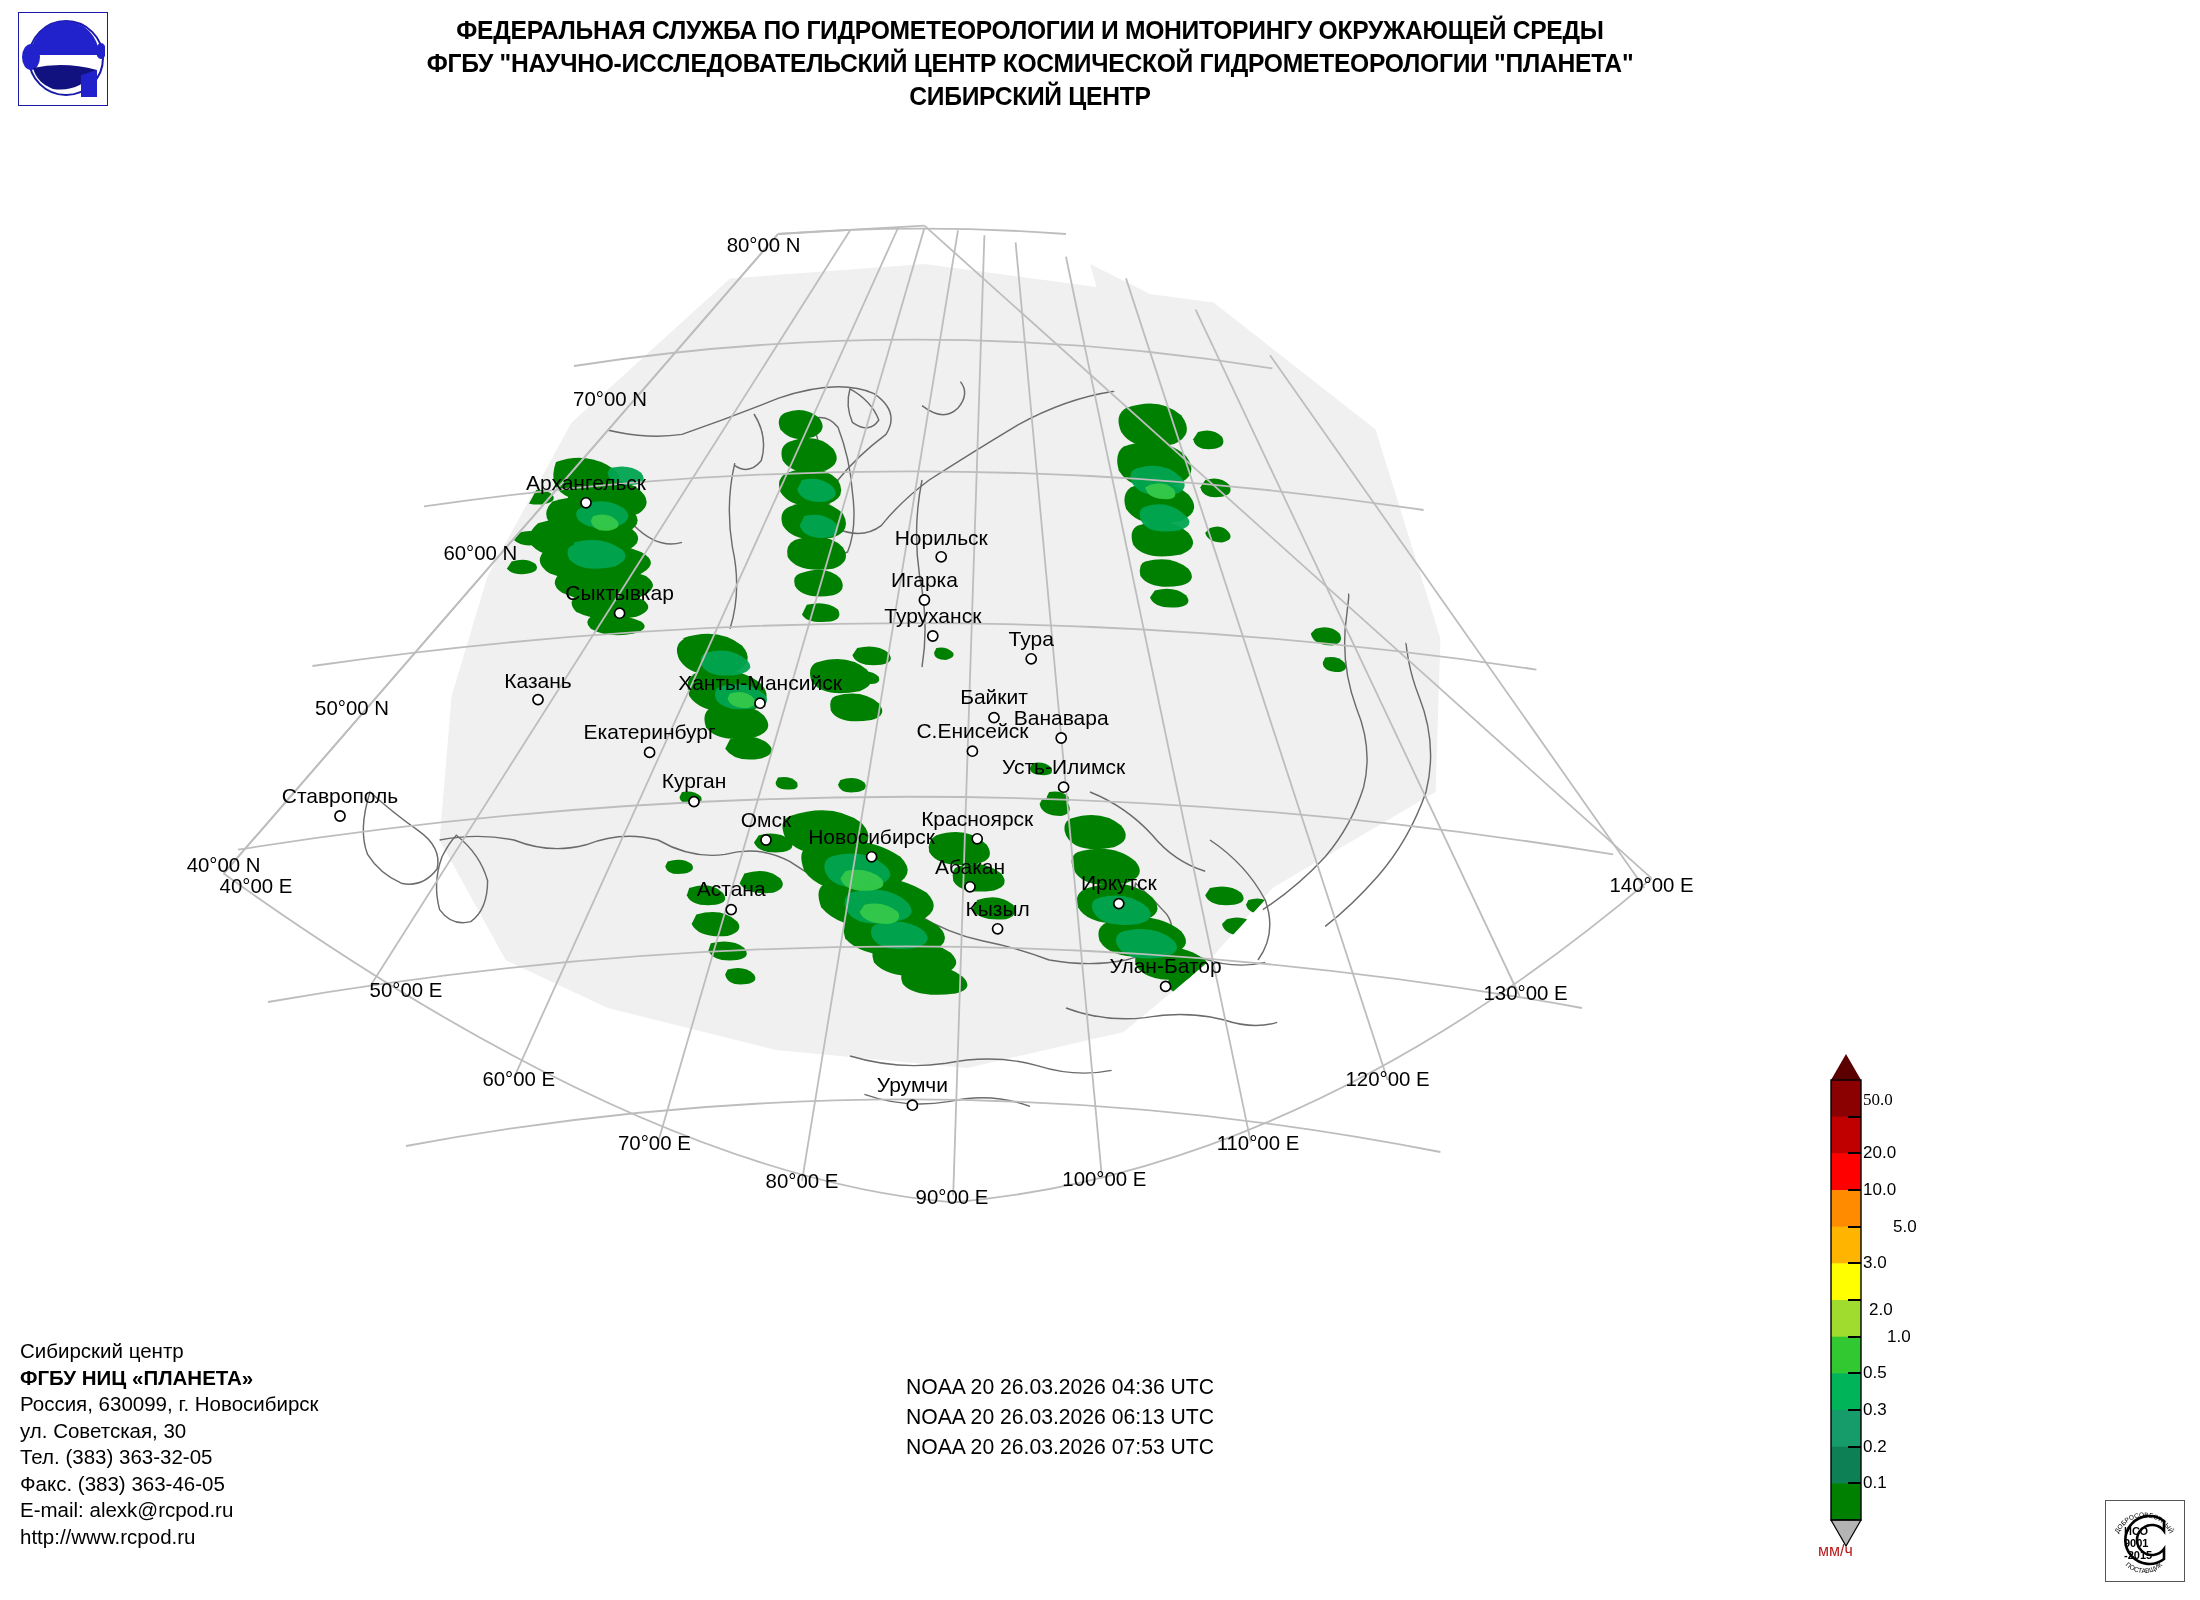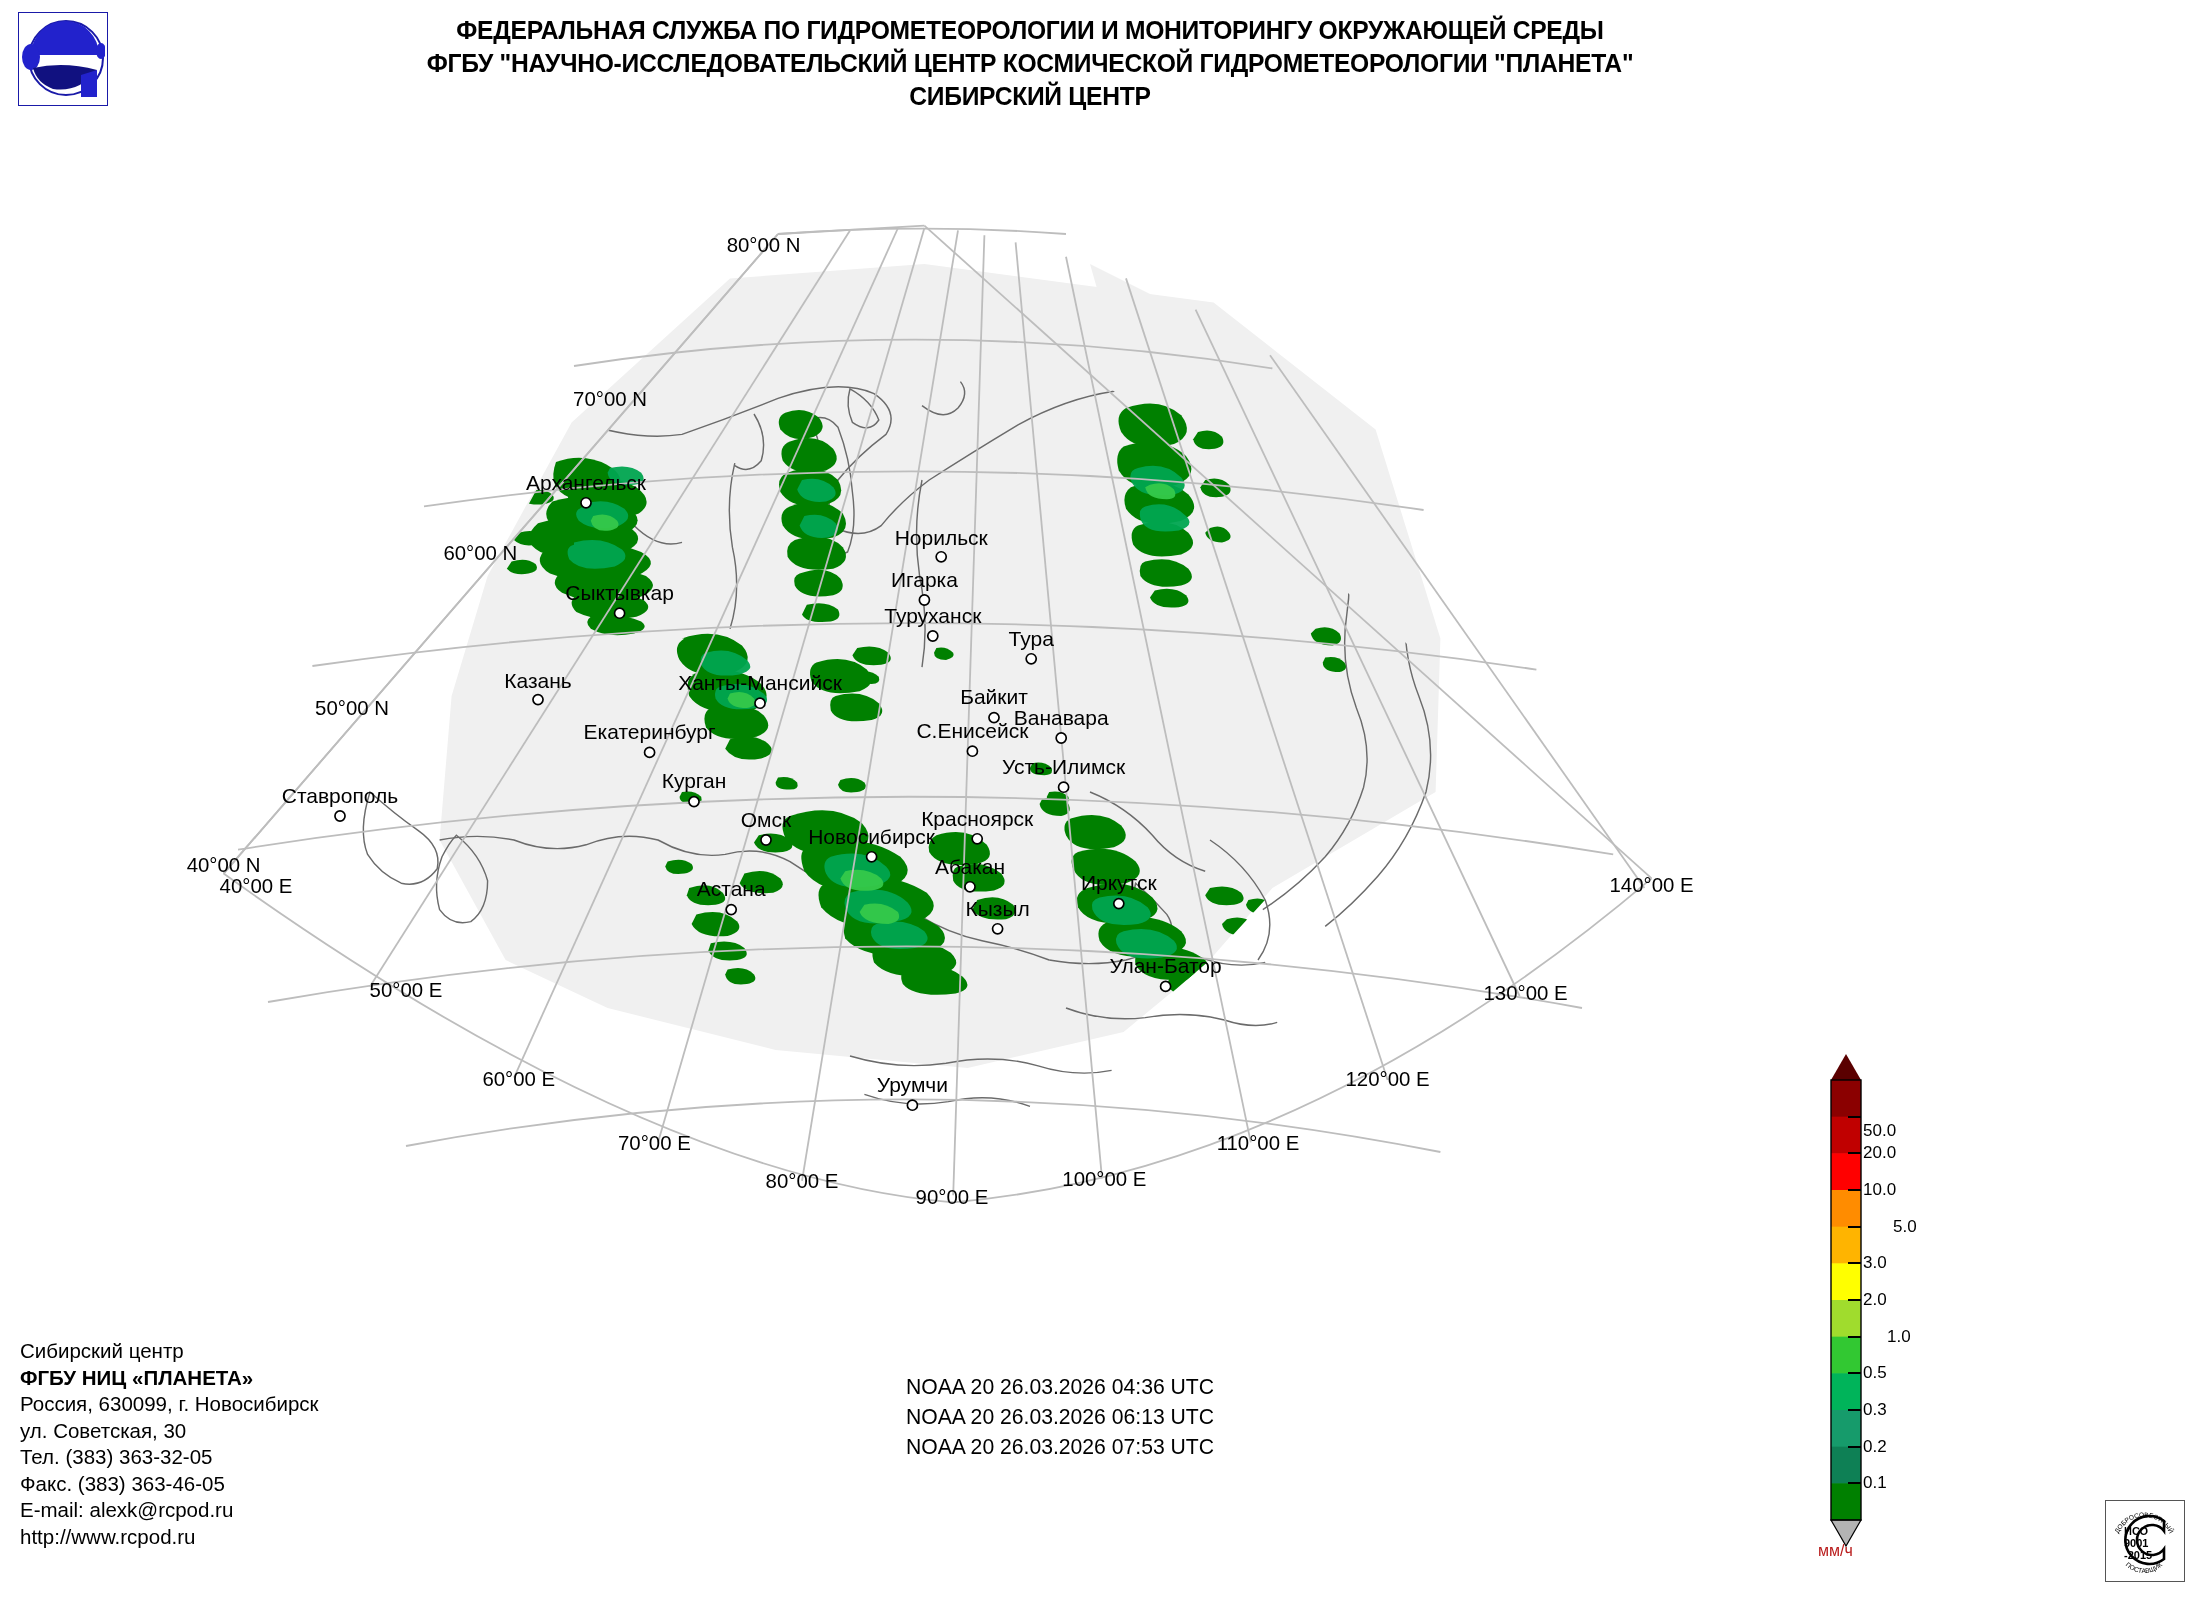--- a/index.html
+++ b/index.html
@@ -489,31 +489,31 @@
         <rect x="16" y="360" width="30" height="37.266666666666666" fill="#169B6B"></rect>
         <rect x="16" y="396.66666666666663" width="30" height="37.266666666666666" fill="#0E8055"></rect>
         <rect x="16" y="433.3333333333333" width="30" height="37.266666666666666" fill="#008000"></rect>
       </g>
 
     <polygon id="cb-under" points="16,470 46,470 31,496" fill="#B4B4B4" stroke="#000" stroke-width="1.2"></polygon>
     <rect x="16" y="30" width="30" height="440" fill="none" stroke="#000" stroke-width="1.4"></rect>
   </svg>
   <div id="cb-ticks">
       <div class="cb-tick-mark" style="top: 66.6667px;"></div>
-      <div class="cb-tick-label" style="top: 81px;">50.0</div>
+      <div class="cb-tick-label" style="top: 50px; font-family: Liberation Serif, serif;">50.0</div>
       <div class="cb-tick-mark" style="top: 103.333px;"></div>
       <div class="cb-tick-label" style="top: 103.333px;">20.0</div>
       <div class="cb-tick-mark" style="top: 140px;"></div>
       <div class="cb-tick-label" style="top: 140px;">10.0</div>
       <div class="cb-tick-mark" style="top: 176.667px;"></div>
       <div class="cb-tick-label" style="top: 176.667px; margin-left: 30px;">5.0</div>
       <div class="cb-tick-mark" style="top: 213.333px;"></div>
       <div class="cb-tick-label" style="top: 213.333px;">3.0</div>
       <div class="cb-tick-mark" style="top: 250px;"></div>
-      <div class="cb-tick-label" style="top: 250px;">2.0</div>
+      <div class="cb-tick-label" style="top: 260px; padding-left: 6px;">2.0</div>
       <div class="cb-tick-mark" style="top: 286.667px;"></div>
       <div class="cb-tick-label" style="top: 286.667px; margin-left: 24px;">1.0</div>
       <div class="cb-tick-mark" style="top: 323.333px;"></div>
       <div class="cb-tick-label" style="top: 323.333px;">0.5</div>
       <div class="cb-tick-mark" style="top: 360px;"></div>
       <div class="cb-tick-label" style="top: 360px;">0.3</div>
       <div class="cb-tick-mark" style="top: 396.667px;"></div>
       <div class="cb-tick-label" style="top: 396.667px;">0.2</div>
       <div class="cb-tick-mark" style="top: 433.333px;"></div>
       <div class="cb-tick-label" style="top: 433.333px;">0.1</div>

